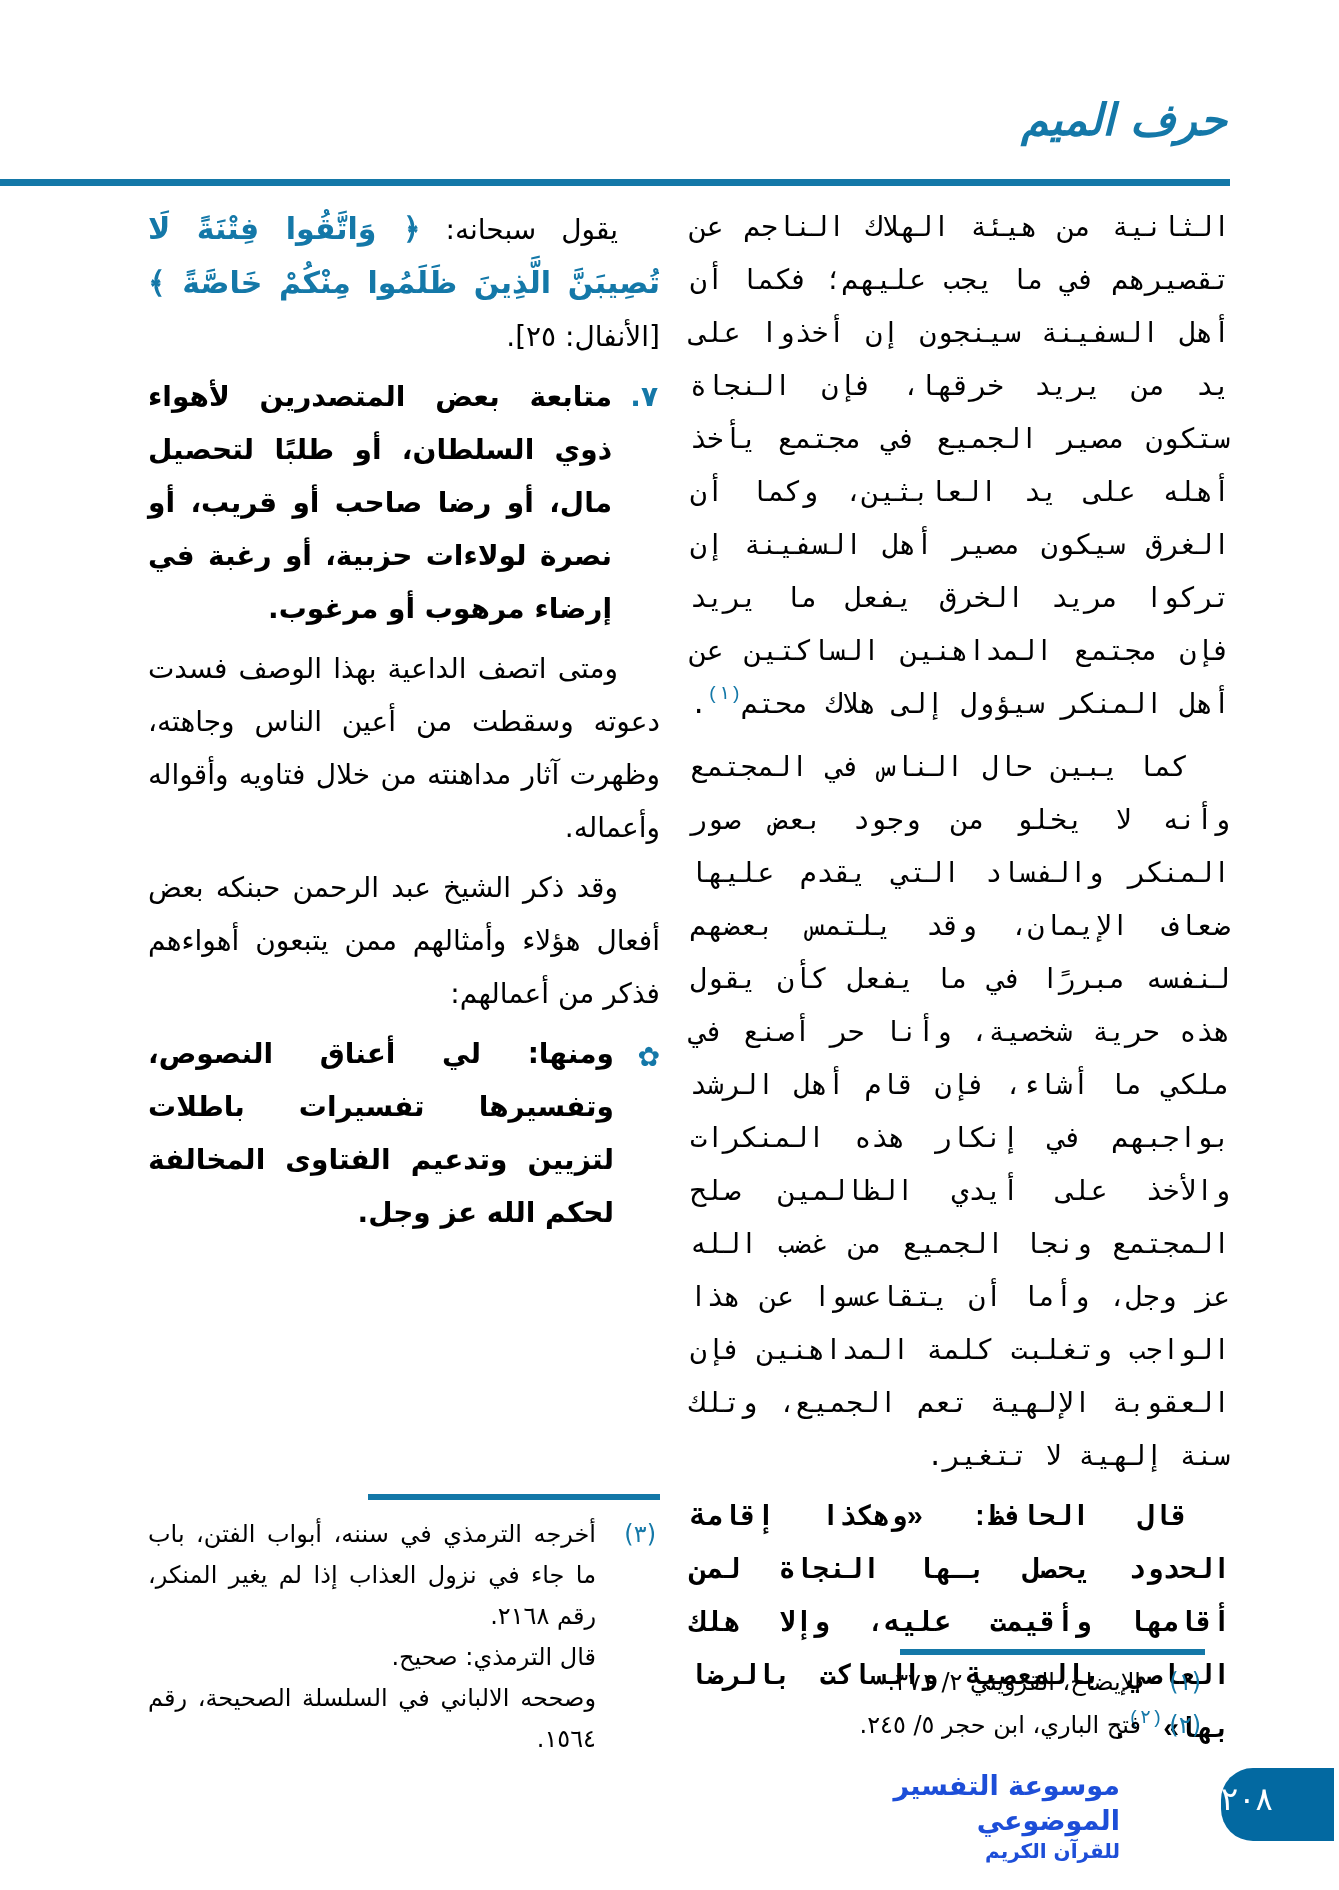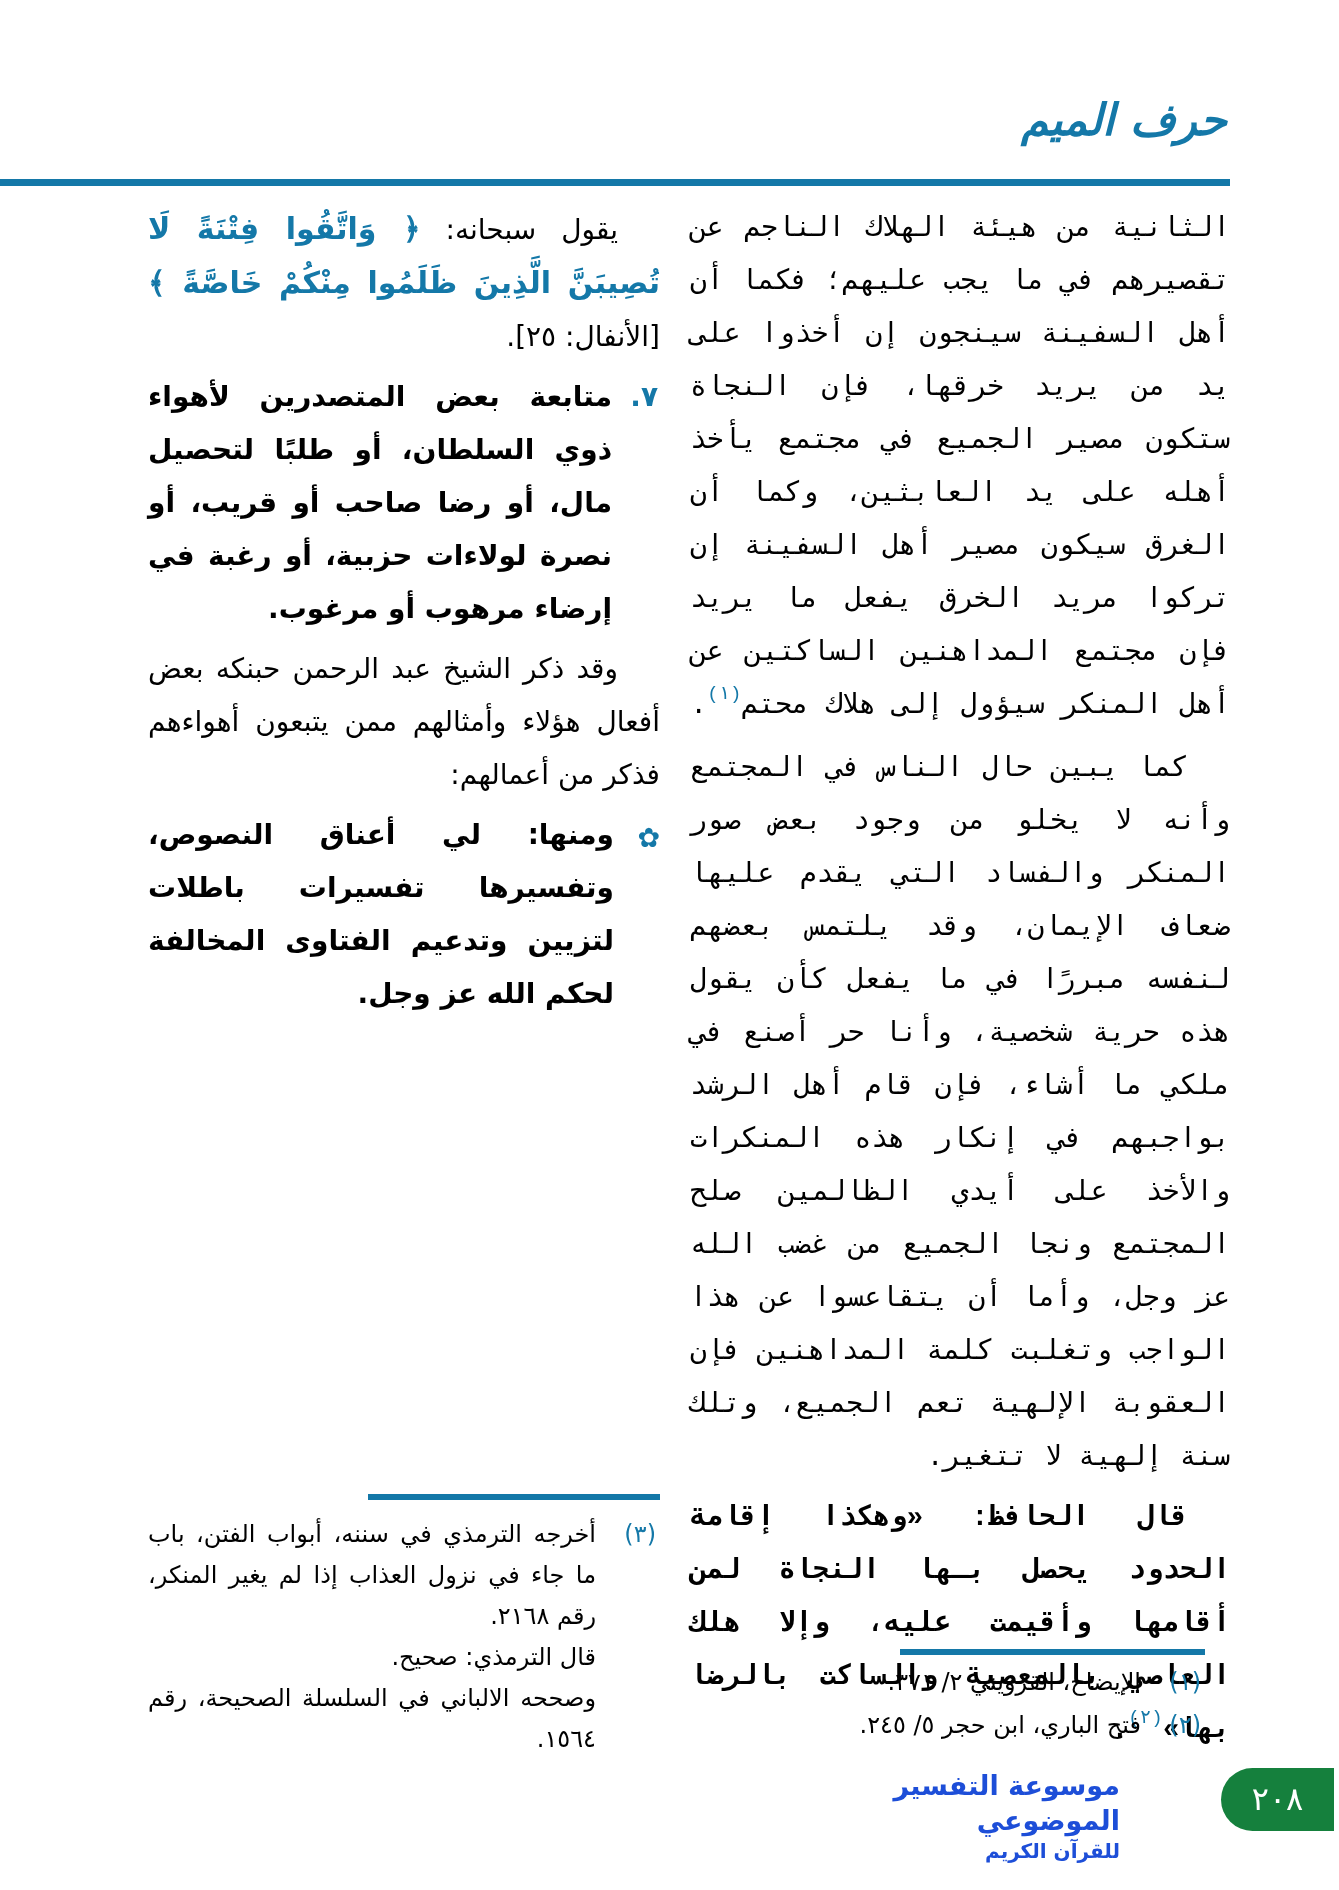--- a/index.html
+++ b/index.html
@@ -54,42 +54,43 @@
   .fn-item{position:relative;padding-right:64px;margin:0 0 2px 0;}
   .fn-num{position:absolute;right:4px;top:0;color:#1478a8;}
   
   .logo{
     position:absolute;top:1768px;right:219px;width:340px;
     text-align:right;color:#1d4ed8;line-height:1.3;
   }
   .logo-line1{font-size:27px;font-weight:bold;letter-spacing:0px;}
   .logo-line2{font-size:20px;font-weight:bold;}
   .page-num-badge{
-    position:absolute;top:1768px;right:5px;width:113px;height:63px;
-    background:#15803d;border-radius:32px 0 0 32px;
-    color:#ffffff;font-size:32px;line-height:63px;text-align:center;
+    position:absolute;top:1768px;right:5px;width:113px;height:73px;
+    background:#0369a1;border-radius:32px 0 0 32px;
+    color:#ffffff;font-size:32px;line-height:63px;text-align:left;
   }
 </style>
 </head>
 <body>
 
 <div class="page">
 
   <div class="header-title">حرف الميم</div>
   <div class="header-rule"></div>
 
   <div class="col col-right">
     <p><span>الثانية من هيئة الهلاك الناجم عن تقصيرهم في ما يجب عليهم؛ فكما أن أهل السفينة سينجون إن أخذوا على يد من يريد خرقها، فإن النجاة ستكون مصير الجميع في مجتمع يأخذ أهله على يد العابثين، وكما أن الغرق سيكون مصير أهل السفينة إن تركوا مريد الخرق يفعل ما يريد فإن مجتمع المداهنين الساكتين عن أهل المنكر سيؤول إلى هلاك محتم</span><span class="fn-marker">(١)</span><span>.</span></p>
     <p class="indent"><span>كما يبين حال الناس في المجتمع وأنه لا يخلو من وجود بعض صور المنكر والفساد التي يقدم عليها ضعاف الإيمان، وقد يلتمس بعضهم لنفسه مبررًا في ما يفعل كأن يقول هذه حرية شخصية، وأنا حر أصنع في ملكي ما أشاء، فإن قام أهل الرشد بواجبهم في إنكار هذه المنكرات والأخذ على أيدي الظالمين صلح المجتمع ونجا الجميع من غضب الله عز وجل، وأما أن يتقاعسوا عن هذا الواجب وتغلبت كلمة المداهنين فإن العقوبة الإلهية تعم الجميع، وتلك سنة إلهية لا تتغير.</span></p>
     <p class="indent bold"><span>قال الحافظ: «وهكذا إقامة الحدود يحصل بـها النجاة لمن أقامها وأقيمت عليه، وإلا هلك العاصي بالمعصية والساكت بالرضا بها»</span><span class="fn-marker">(٢)</span><span>.</span></p>
   </div>
 
   <div class="col col-left">
     <p class="indent"><span>يقول سبحانه: </span><span class="verse">﴿ وَاتَّقُوا فِتْنَةً لَا تُصِيبَنَّ الَّذِينَ ظَلَمُوا مِنْكُمْ خَاصَّةً ﴾</span><span> [الأنفال: ٢٥].</span></p>
     <p class="item"><span class="item-number">٧.</span><span>متابعة بعض المتصدرين لأهواء ذوي السلطان، أو طلبًا لتحصيل مال، أو رضا صاحب أو قريب، أو نصرة لولاءات حزبية، أو رغبة في إرضاء مرهوب أو مرغوب.</span></p>
+    <p class="indent"><span>ومتى اتصف الداعية بهذا الوصف فسدت دعوته وسقطت من أعين الناس وجاهته، وظهرت آثار مداهنته من خلال فتاويه وأقواله وأعماله.</span></p>
     <p class="indent"><span>وقد ذكر الشيخ عبد الرحمن حبنكه بعض أفعال هؤلاء وأمثالهم ممن يتبعون أهواءهم فذكر من أعمالهم:</span></p>
     <p class="ornament-para"><span class="ornament">✿</span><span>ومنها: لي أعناق النصوص، وتفسيرها تفسيرات باطلات لتزيين وتدعيم الفتاوى المخالفة لحكم الله عز وجل.</span></p>
   </div>
 
   <div class="fn-sep fn-sep-left"></div>
   <div class="fn-sep fn-sep-right"></div>
 
   <div class="fn-block fn-left">
     <div class="fn-item">
       <span class="fn-num">(٣)</span>

